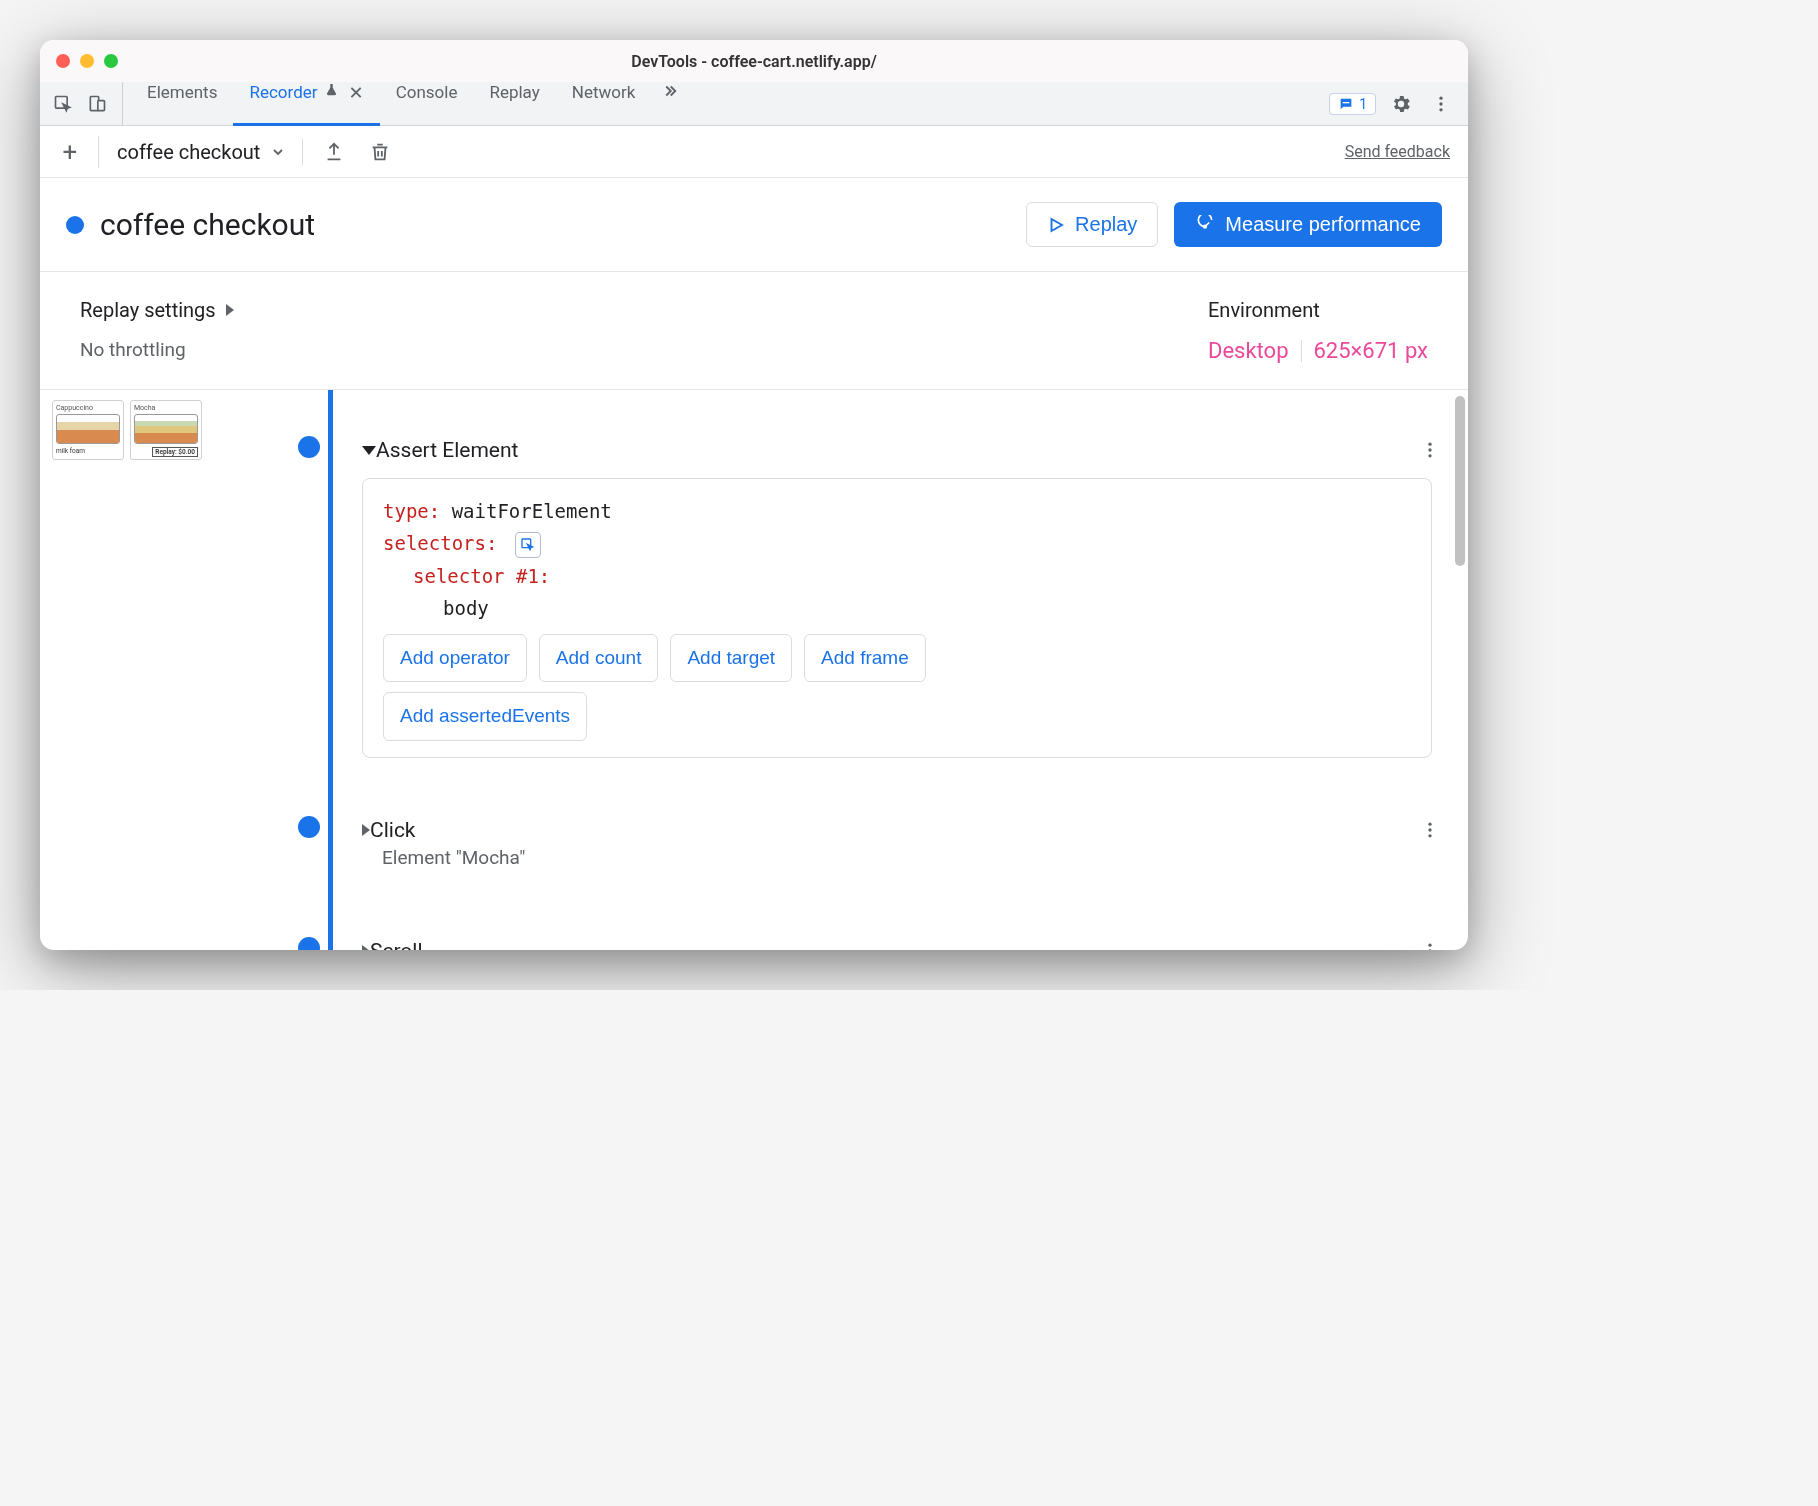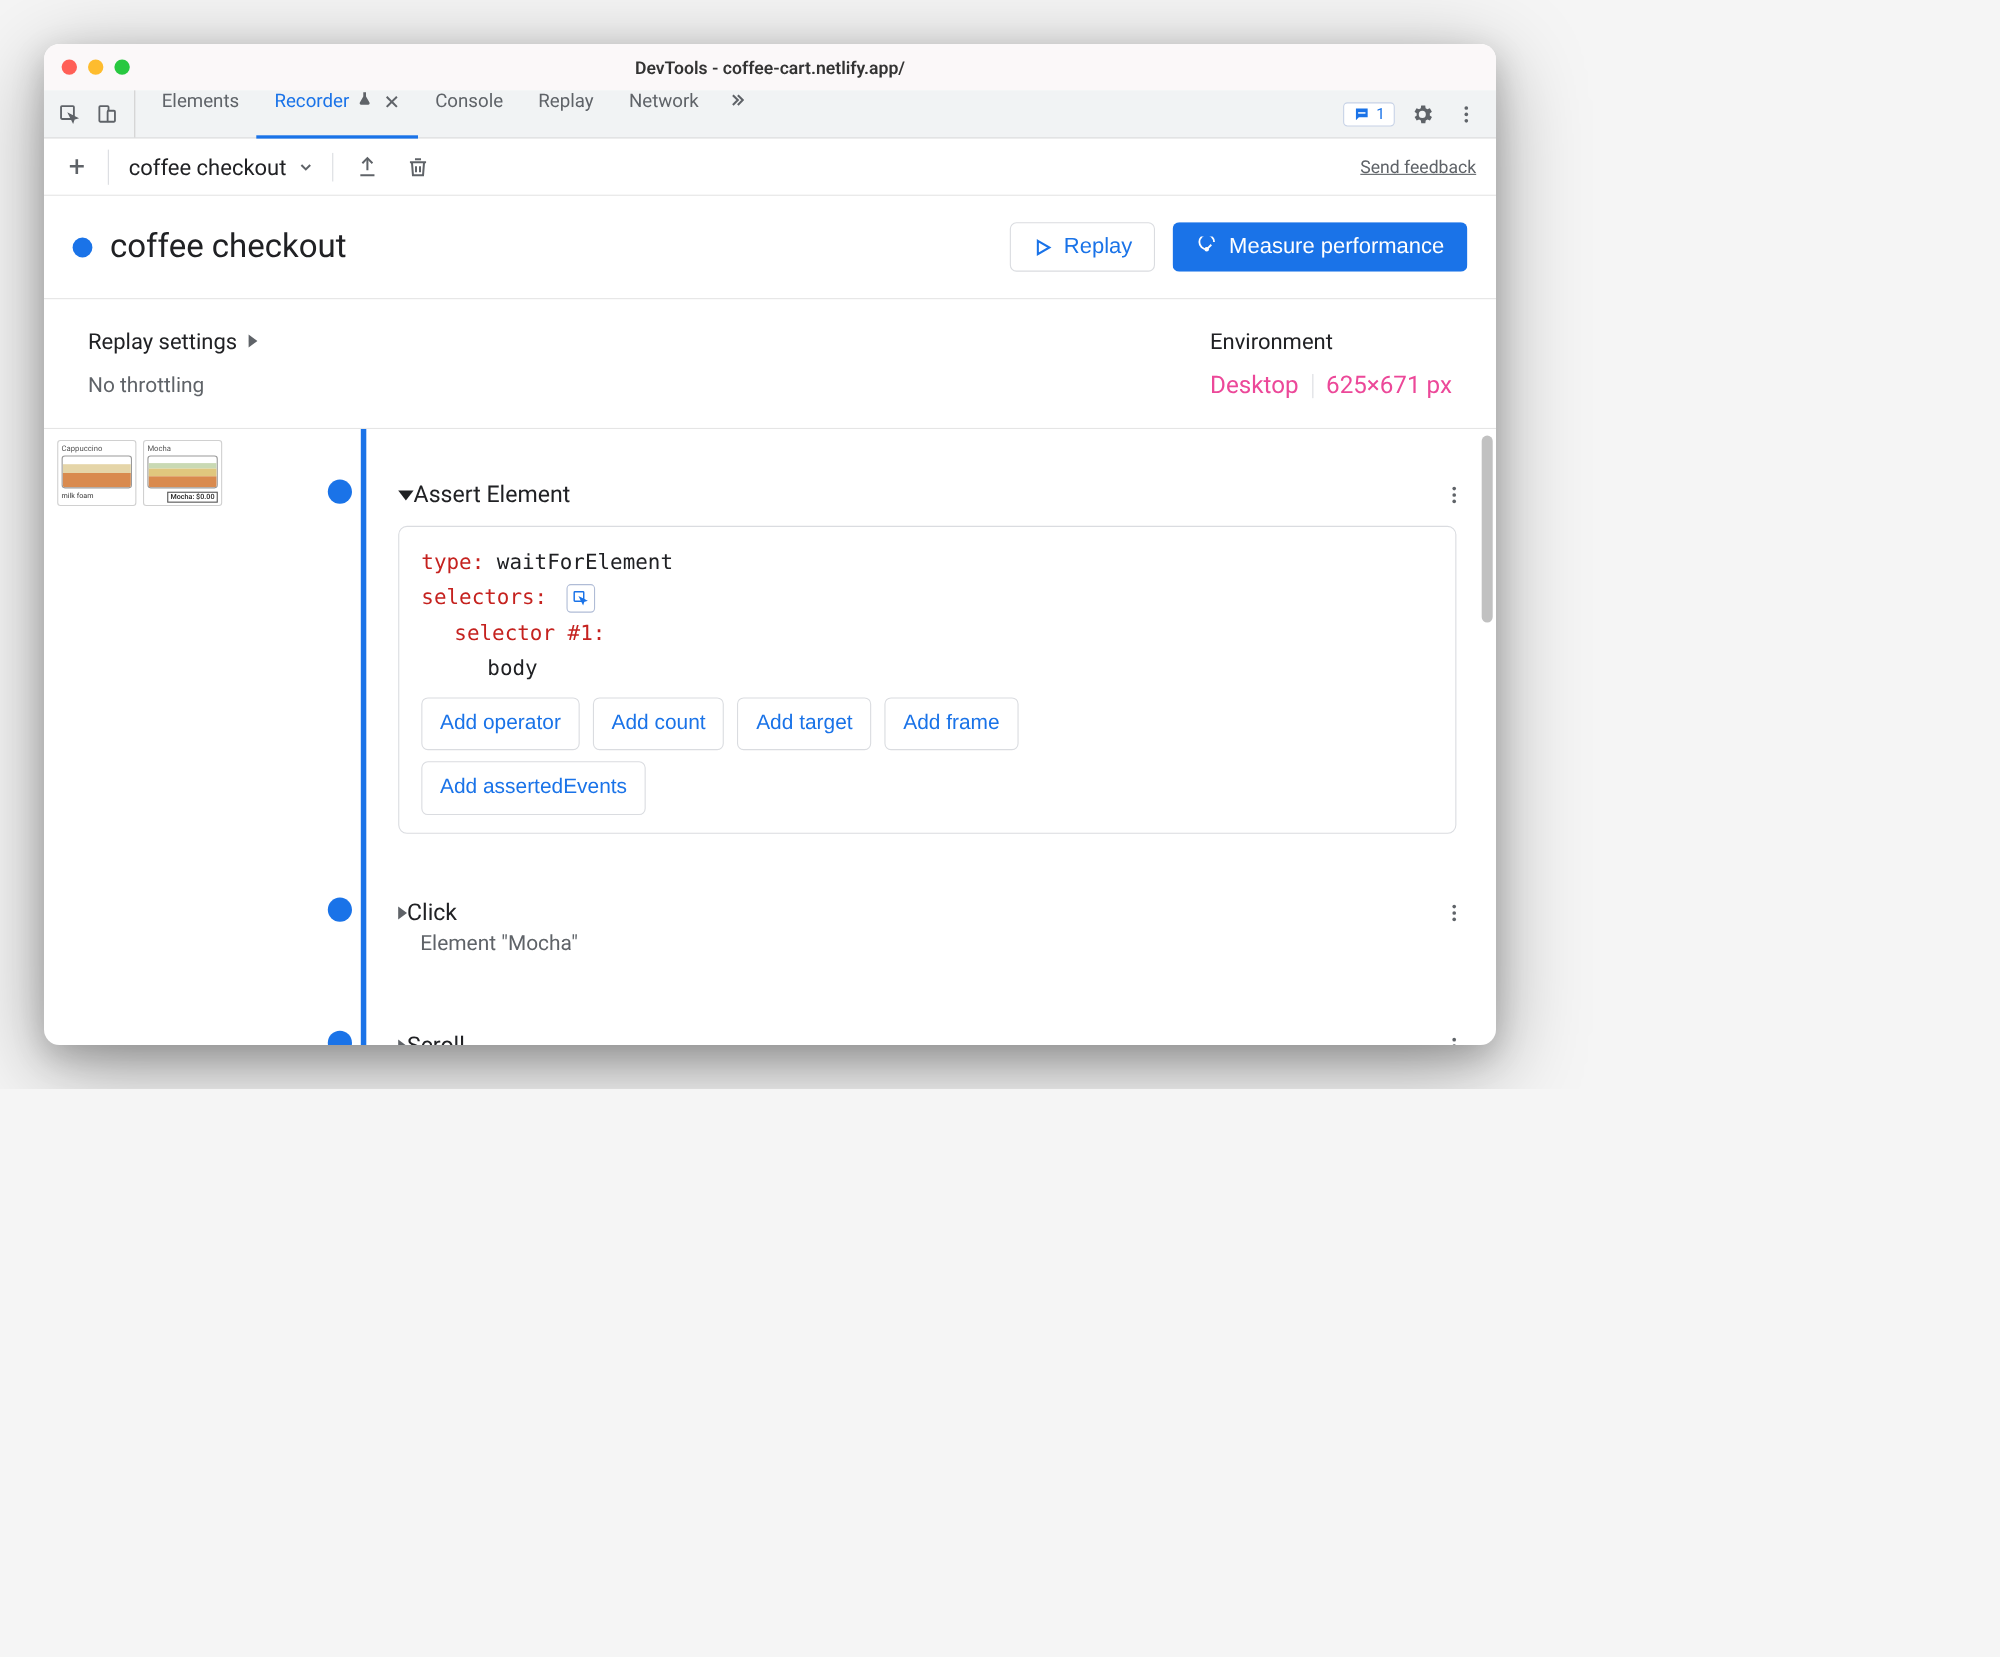--- a/index.html
+++ b/index.html
@@ -4,21 +4,21 @@
 <style>
   * { box-sizing: border-box; margin: 0; padding: 0; }
   body {
     font-family: -apple-system, BlinkMacSystemFont, "Segoe UI", Roboto, "Helvetica Neue", Arial, sans-serif;
     background: #f5f5f5;
     padding: 40px;
     font-size: 14px;
     color: #202124;
   }
   .window {
-    width: 1320px;
+    width: 1428px;
     background: #fff;
     border-radius: 14px;
     box-shadow: 0 20px 80px rgba(0,0,0,0.35), 0 10px 30px rgba(0,0,0,0.2);
     overflow: hidden;
   }
   
   .titlebar {
     height: 42px;
     background: #fbf8f9;
     display: flex;
@@ -301,21 +301,21 @@
         </div>
         <div class="thumb">
           <div class="thumb-title">Mocha</div>
           <div class="mug">
               <div class="layer3b"></div>
               <div class="layer2b"></div>
               <div class="layer1b"></div>
             </div>
           <div class="thumb-line">
               <span></span>
-              <span class="total-box">Mocha: $0.00</span>
+              <span class="total-box">Replay: $0.00</span>
             </div>
         </div>
       </div>
     </div>
 
     <div class="timeline">
       <div class="vline"></div>
 
       <div class="step" style="margin-top:32px;">
         <div class="step-dot"></div>

